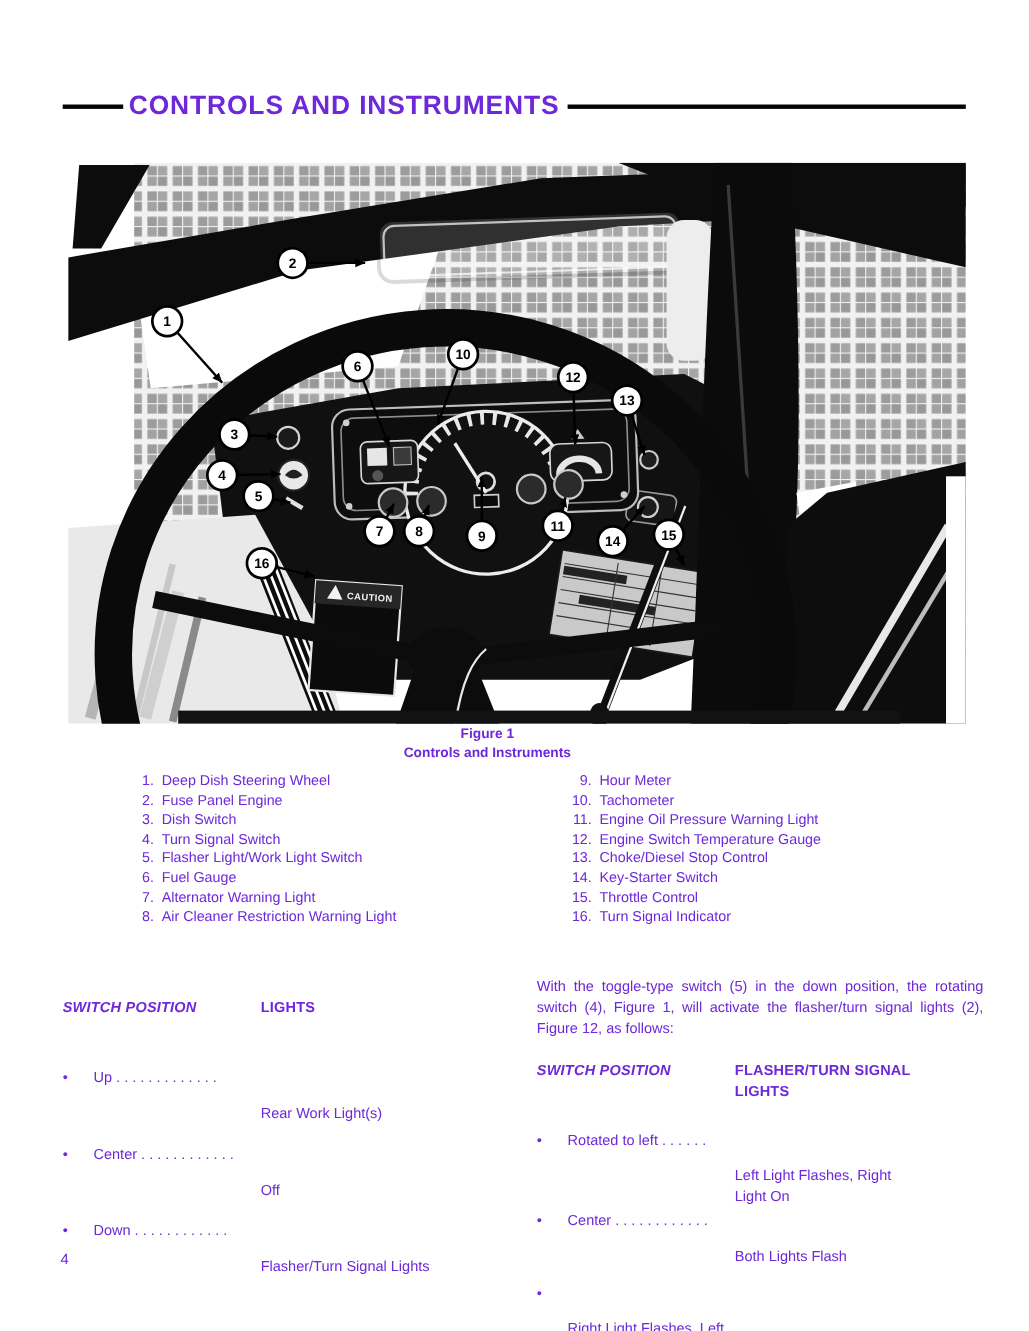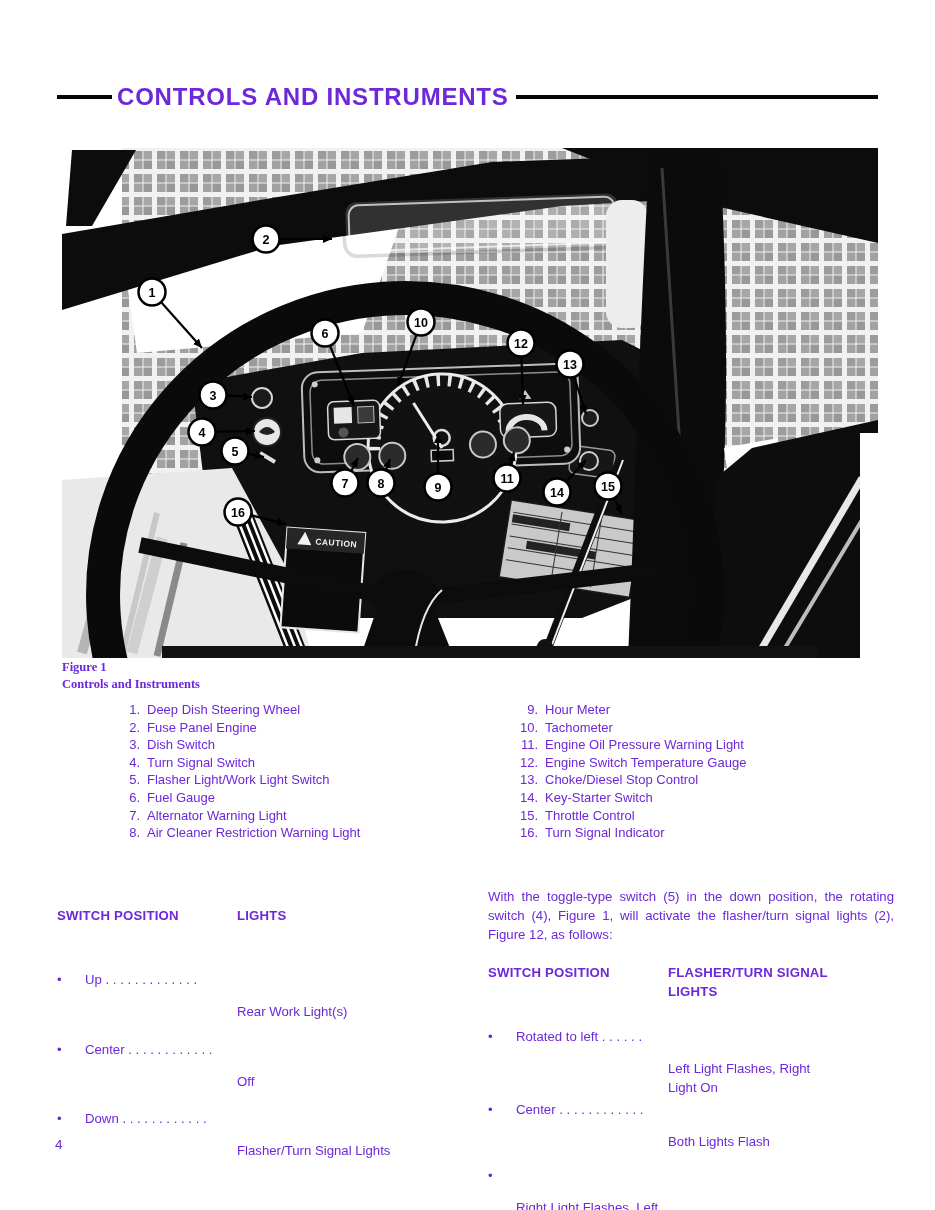--- a/index.html
+++ b/index.html
@@ -14,38 +14,38 @@
   .page-title{font-size:24px;font-weight:700;letter-spacing:.8px;line-height:26px;
     margin:0 2px 0 5px;white-space:nowrap;}
   .title-rule{flex:1 1 auto;height:4px;background:#050505;margin-left:5px;}
   
   .figure-wrap{position:absolute;left:62px;top:148px;width:816px;height:510px;}
   .callout-line{stroke:#000;stroke-width:2.2;}
   .callout-circle{fill:#fff;stroke:#000;stroke-width:2.5;}
   .callout-num{font:700 12.5px "Liberation Sans",sans-serif;text-anchor:middle;fill:#000;}
   .caution-text{font:700 8.5px "Liberation Sans",sans-serif;fill:#f2f2f2;letter-spacing:.4px;}
   
-  .caption{position:absolute;left:62px;top:659px;width:762px;
-    font-size:12.5px;font-weight:700;line-height:17px;font-family:Liberation Serif, serif;}
+  .caption{position:absolute;left:62px;top:659px;width:762px;text-align:center;
+    font-size:12.5px;font-weight:700;line-height:17px;}
   
   .legend-col{position:absolute;top:701px;}
   .legend-left{left:118px;}
   .legend-right{left:512px;}
   .legend-item{display:flex;font-size:13px;line-height:17.6px;}
   .lnum{text-align:right;margin-right:7px;flex:0 0 auto;}
   .legend-left .lnum{width:22px;}
   .legend-right .lnum{width:26px;}
   
   .col{position:absolute;top:887px;width:406px;}
   .col-left{left:57px;}
   .col-right{left:488px;}
   .intro{margin:0;font-size:13.2px;line-height:19px;text-align:justify;}
   .tbl-head{display:flex;margin-top:19px;font-size:13.2px;line-height:19px;
     font-weight:700;letter-spacing:.2px;}
-  .tbl-head .h-pos{width:180px;flex:0 0 auto;}
+  .tbl-head .h-pos{width:180px;flex:0 0 auto;font-style:italic;}
   .tbl-head .h-lights{white-space:pre-line;}
   .rows-left{margin-top:45px;}
   .rows-right{margin-top:26px;}
   .row{display:flex;font-size:13.2px;line-height:19px;margin-bottom:18.5px;}
   .rows-right .row:first-child{margin-bottom:3px;}
   .rows-right .row{margin-bottom:15px;}
   .row .bullet{width:28px;flex:0 0 auto;}
   .row .pos{width:152px;flex:0 0 auto;white-space:nowrap;overflow:hidden;}
   .row .val{flex:1 1 auto;white-space:pre-line;margin-top:32px;}
   

